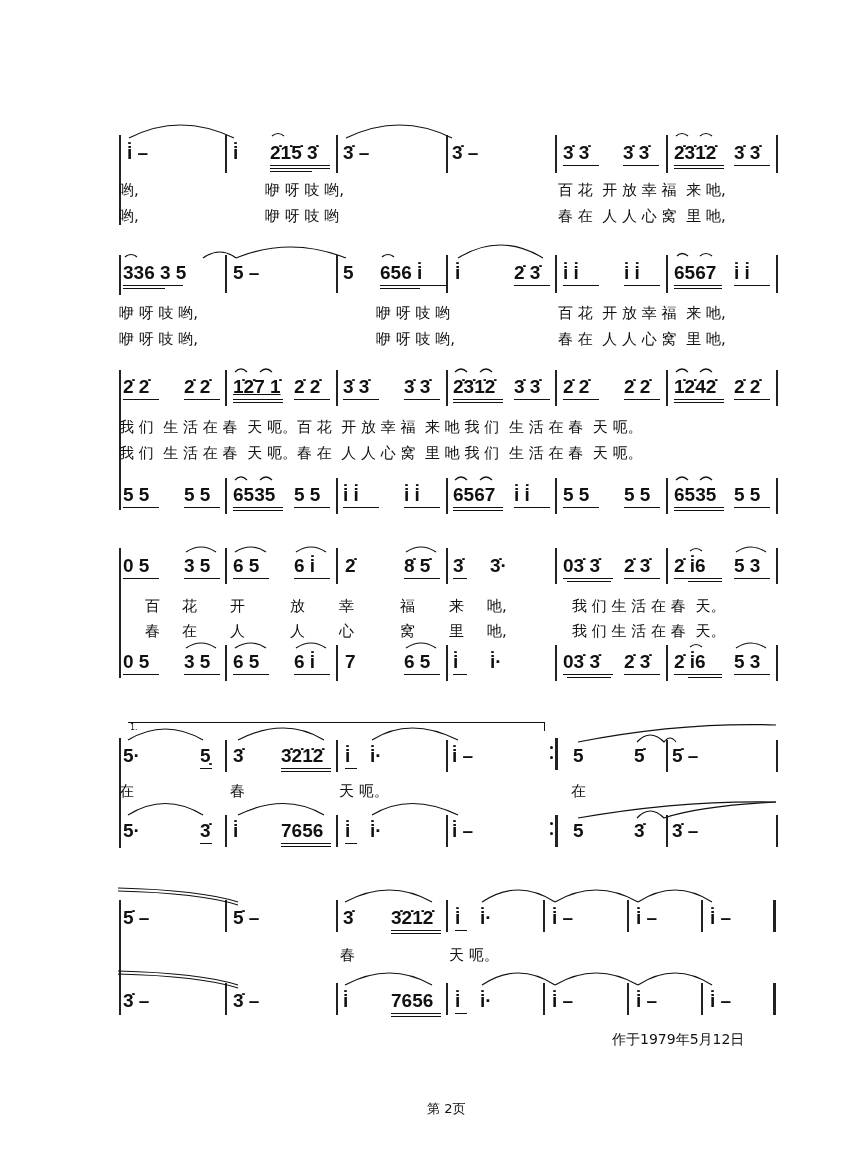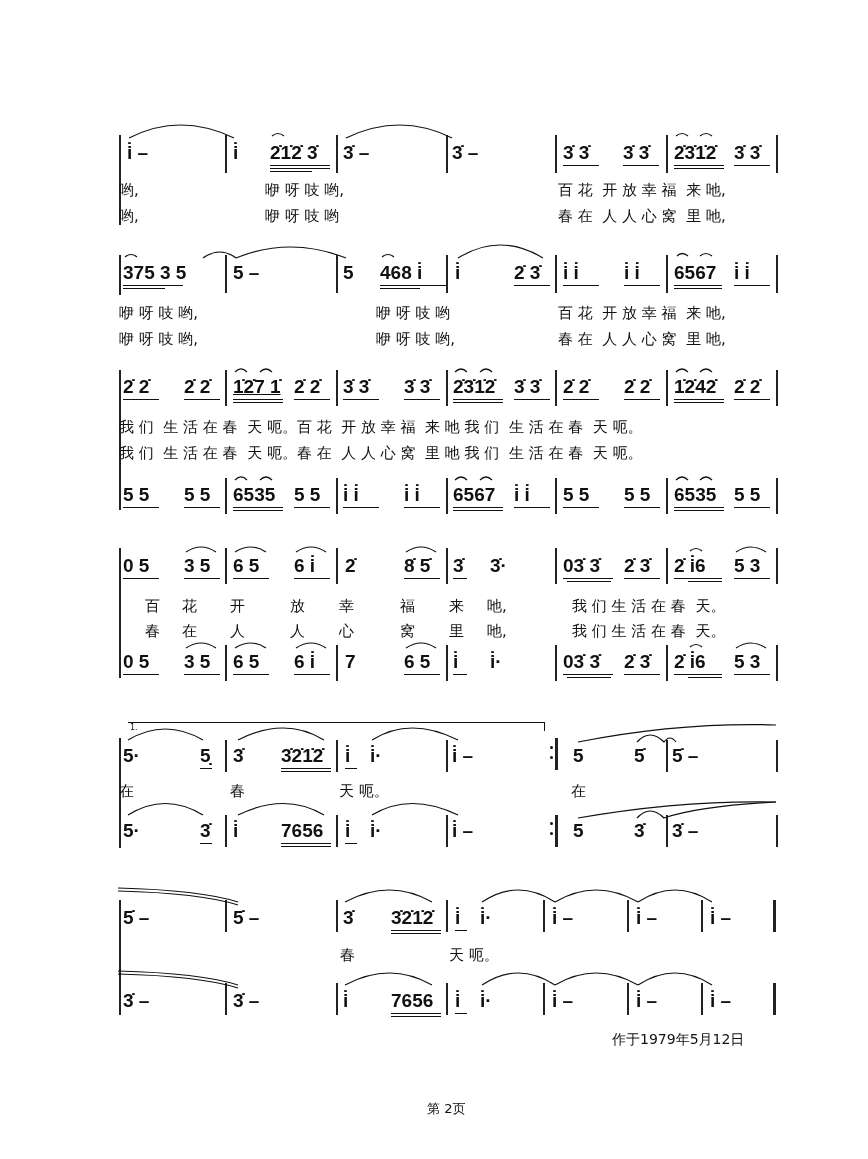--- a/index.html
+++ b/index.html
@@ -28,21 +28,21 @@
     <div class="bar" style="left:119px;top:175px;height:50px;"></div>
     <div class="bar" style="left:225px;top:135px;height:38px;"></div>
     <div class="bar" style="left:336px;top:135px;height:38px;"></div>
     <div class="bar" style="left:446px;top:135px;height:38px;"></div>
     <div class="bar" style="left:555px;top:135px;height:38px;"></div>
     <div class="bar" style="left:666px;top:135px;height:38px;"></div>
     <div class="bar" style="left:776px;top:135px;height:38px;"></div>
 
     <span class="note" style="left:127px;top:142px;">i̇ –</span>
     <span class="note" style="left:233px;top:142px;">i̇</span>
-    <span class="note" style="left:270px;top:142px;">2̇1̇2̇ 3̇</span>
+    <span class="note" style="left:270px;top:142px;">2̇1̇5̇ 3̇</span>
     <span class="note" style="left:343px;top:142px;">3̇ –</span>
     <span class="note" style="left:452px;top:142px;">3̇ –</span>
     <span class="note" style="left:563px;top:142px;">3̇ 3̇</span>
     <span class="note" style="left:623px;top:142px;">3̇ 3̇</span>
     <span class="note" style="left:674px;top:142px;">2̇3̇1̇2̇</span>
     <span class="note" style="left:734px;top:142px;">3̇ 3̇</span>
 
     <div class="ul" style="left:270px;top:165px;width:60px;"></div>
     <div class="ul" style="left:270px;top:168px;width:60px;"></div>
     <div class="ul" style="left:270px;top:171px;width:42px;"></div>
@@ -62,24 +62,24 @@
 
   <div>
     <div class="bar" style="left:119px;top:255px;height:40px;"></div>
     <div class="bar" style="left:225px;top:255px;height:38px;"></div>
     <div class="bar" style="left:336px;top:255px;height:38px;"></div>
     <div class="bar" style="left:446px;top:255px;height:38px;"></div>
     <div class="bar" style="left:555px;top:255px;height:38px;"></div>
     <div class="bar" style="left:666px;top:255px;height:38px;"></div>
     <div class="bar" style="left:776px;top:255px;height:38px;"></div>
 
-    <span class="note" style="left:123px;top:262px;">375 3 5</span>
+    <span class="note" style="left:123px;top:262px;">336 3 5</span>
     <span class="note" style="left:233px;top:262px;">5 –</span>
     <span class="note" style="left:343px;top:262px;">5</span>
-    <span class="note" style="left:380px;top:262px;">468 i̇</span>
+    <span class="note" style="left:380px;top:262px;">656 i̇</span>
     <span class="note" style="left:455px;top:262px;">i̇</span>
     <span class="note" style="left:514px;top:262px;">2̇ 3̇</span>
     <span class="note" style="left:563px;top:262px;">i̇ i̇</span>
     <span class="note" style="left:624px;top:262px;">i̇ i̇</span>
     <span class="note" style="left:674px;top:262px;">6567</span>
     <span class="note" style="left:734px;top:262px;">i̇ i̇</span>
 
     <div class="ul" style="left:123px;top:285px;width:60px;"></div>
     <div class="ul" style="left:123px;top:288px;width:42px;"></div>
     <div class="ul" style="left:380px;top:285px;width:68px;"></div>

